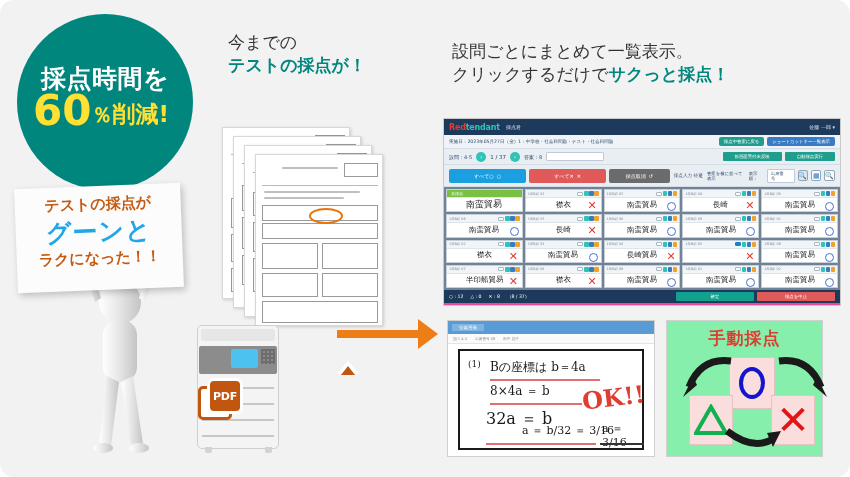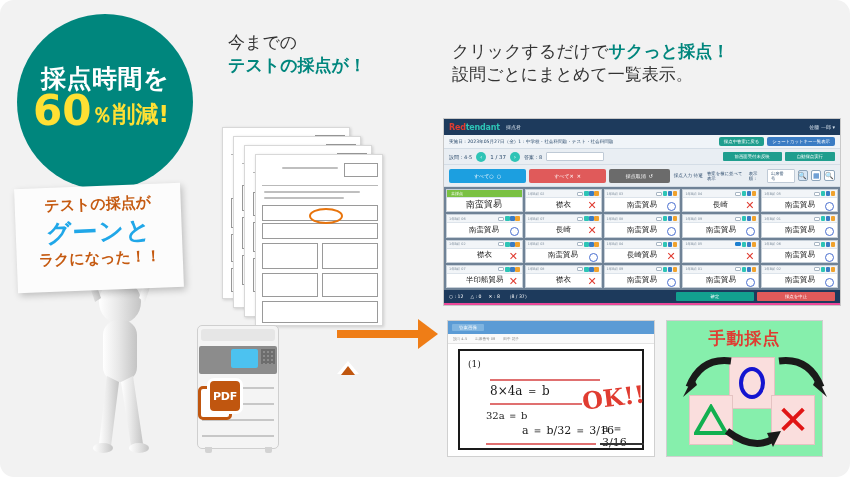--- a/index.html
+++ b/index.html
@@ -283,24 +283,24 @@
     <div class="sign-l2">グーンと</div>
     <div class="sign-l3">ラクになった！！</div>
   </div>
 
   <div class="head head-mid">
     <div>今までの</div>
     <div class="hl-teal">テストの採点が！</div>
   </div>
 
   <div class="head head-right">
+    <div>設問ごとにまとめて一覧表示。</div>
     <div>
       <span>クリックするだけで</span><span class="hl-teal">サクっと採点！</span>
     </div>
-    <div>設問ごとにまとめて一覧表示。</div>
   </div>
 
   <div class="papers">
     <div class="sheet s1">
       <div class="ptext" style="left:28px;top:10px;width:52px;"></div>
       <div class="pbox" style="left:92px;top:7px;width:30px;height:12px;"></div>
       <div class="pline" style="left:8px;top:26px;width:112px;"></div>
       <div class="ptext" style="left:10px;top:34px;width:80px;"></div>
       <div class="ptext" style="left:10px;top:44px;width:96px;"></div>
       <div class="ptext" style="left:10px;top:58px;width:70px;"></div>
@@ -740,24 +740,25 @@
     <div class="wb-bar">
       <div class="wb-tab">答案画像</div>
     </div>
     <div class="wb-sub">
       <div class="wb-subtxt">設問 4-5</div>
       <div class="wb-subtxt">出席番号 08</div>
       <div class="wb-subtxt">田中 花子</div>
     </div>
     <div class="wb-box">
       <div class="mathline" style="left:8px;top:8px;font-size:9px;">(1)</div>
+      <div class="mathline" style="left:30px;top:8px;font-size:12px;">Bの座標は b＝4a</div>
       <div class="underline-red" style="left:30px;top:28px;width:110px;"></div>
       <div class="mathline" style="left:30px;top:32px;font-size:12px;">8×4a ＝ b</div>
       <div class="underline-red" style="left:30px;top:52px;width:92px;"></div>
-      <div class="mathline" style="left:26px;top:58px;font-size:10px;">32a ＝ b</div>
+      <div class="mathline" style="left:26px;top:58px;font-size:16px;">32a ＝ b</div>
       <div class="mathline" style="left:62px;top:72px;font-size:11px;">a ＝ b/32 ＝ 3/16</div>
       <div class="underline-red" style="left:26px;top:92px;width:110px;"></div>
       <div class="mathline" style="left:142px;top:70px;font-size:11px;">a ＝ 3/16</div>
       <div class="underline-bk" style="left:140px;top:92px;width:44px;"></div>
       <div class="ok-mark" style="left:122px;top:32px;">OK!!</div>
     </div>
   </div>
 
   <div class="ms">
     <div class="ms-title">手動採点</div>

